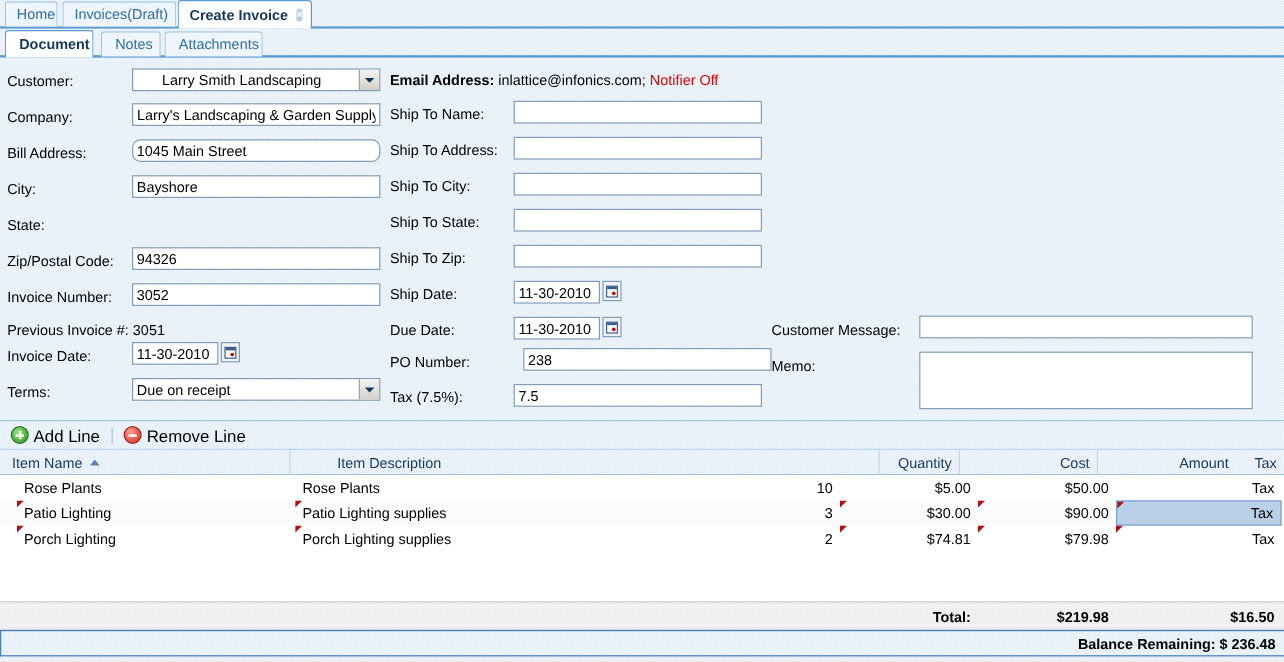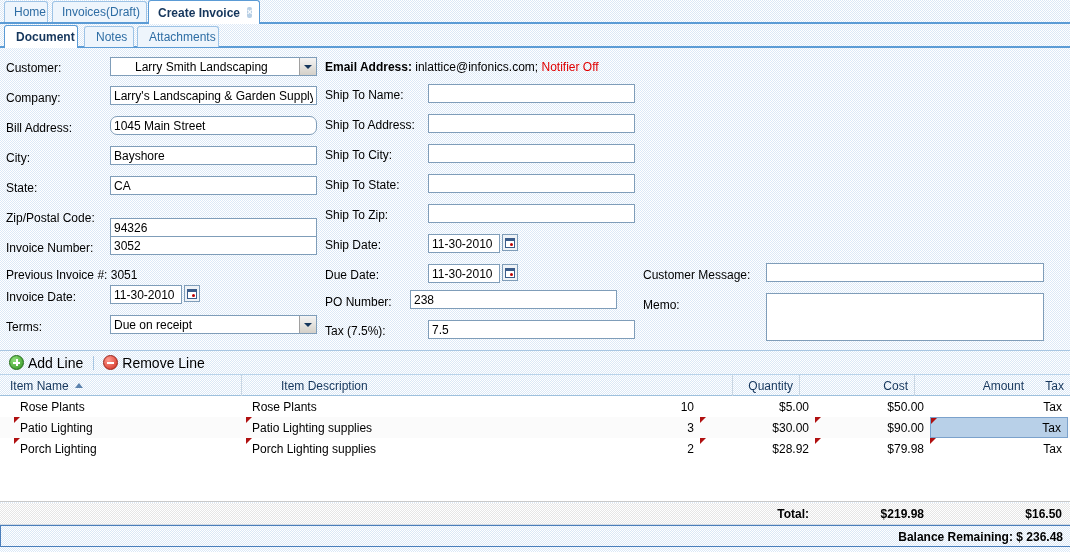--- a/index.html
+++ b/index.html
@@ -308,24 +308,23 @@
   <div class="lbl" style="left:6px; top:41px;">Company:</div>
   <input class="txt" style="left: 110px; top: 36px; width: 207px;" value="Larry's Landscaping &amp; Garden Supply">
 
   <div class="lbl" style="left:6px; top:71px;">Bill Address:</div>
   <input class="txt" style="left: 110px; top: 66px; width: 207px; border-radius: 7px;" value="1045 Main Street">
 
   <div class="lbl" style="left:6px; top:101px;">City:</div>
   <input class="txt" style="left: 110px; top: 96px; width: 207px;" value="Bayshore">
 
   <div class="lbl" style="left:6px; top:131px;">State:</div>
-  <input class="txt" style="left: 110px; top: 126px; width: 207px;" value="CA">
 
   <div class="lbl" style="left:6px; top:161px;">Zip/Postal Code:</div>
-  <input class="txt" style="left: 110px; top: 168px; width: 207px;" value="94326">
+  <input class="txt" style="left: 110px; top: 156px; width: 207px;" value="94326">
 
   <div class="lbl" style="left:6px; top:191px;">Invoice Number:</div>
   <input class="txt" style="left: 110px; top: 186px; width: 207px;" value="3052">
 
   <div class="prevline" style="left:6px; top:218px;">Previous Invoice #: 3051</div>
 
   <div class="lbl" style="left:6px; top:240px;">Invoice Date:</div>
   <input class="txt" style="left: 110px; top: 235px; width: 72px;" value="11-30-2010">
   <div class="calbtn" style="left:184px; top:235px;">
       <span class="cal"></span>
@@ -366,21 +365,21 @@
       <span class="cal"></span>
     </div>
 
   <div class="lbl" style="left:325px; top:218px;">Due Date:</div>
   <input class="txt" style="left: 428px; top: 214px; width: 72px;" value="11-30-2010">
   <div class="calbtn" style="left:502px; top:214px;">
       <span class="cal"></span>
     </div>
 
   <div class="lbl" style="left:325px; top:245px;">PO Number:</div>
-  <input class="txt" style="left: 410px; top: 240px; width: 207px;" value="238">
+  <input class="txt" style="left: 436px; top: 240px; width: 207px;" value="238">
 
   <div class="lbl" style="left:325px; top:274px;">Tax (7.5%):</div>
   <input class="txt" style="left: 428px; top: 270px; width: 207px;" value="7.5">
 
   <div class="lbl" style="left:643px; top:218px;">Customer Message:</div>
   <input class="txt" style="left: 766px; top: 213px; width: 278px;" value="">
 
   <div class="lbl" style="left:643px; top:248px;">Memo:</div>
   <textarea class="txt ta" style="left: 766px; top: 243px; width: 278px; height: 48px;"></textarea>
 </div>
@@ -470,21 +469,21 @@
       </div>
       <div class="gcell" style="left:246px; width:454px;">
         <span class="dirty"></span>
         <span>Porch Lighting supplies</span>
       </div>
       <div class="gcell right" style="left:600px; width:100px;">
         <span>2</span>
       </div>
       <div class="gcell right" style="left:700px; width:115px;">
         <span class="dirty"></span>
-        <span>$28.92</span>
+        <span>$74.81</span>
       </div>
       <div class="gcell right" style="left:815px; width:115px;">
         <span class="dirty"></span>
         <span>$79.98</span>
       </div>
       <div class="gcell right" style="left:930px; width:138px;">
         <span class="dirty"></span>
         <span>Tax</span>
       </div>
     </div>

